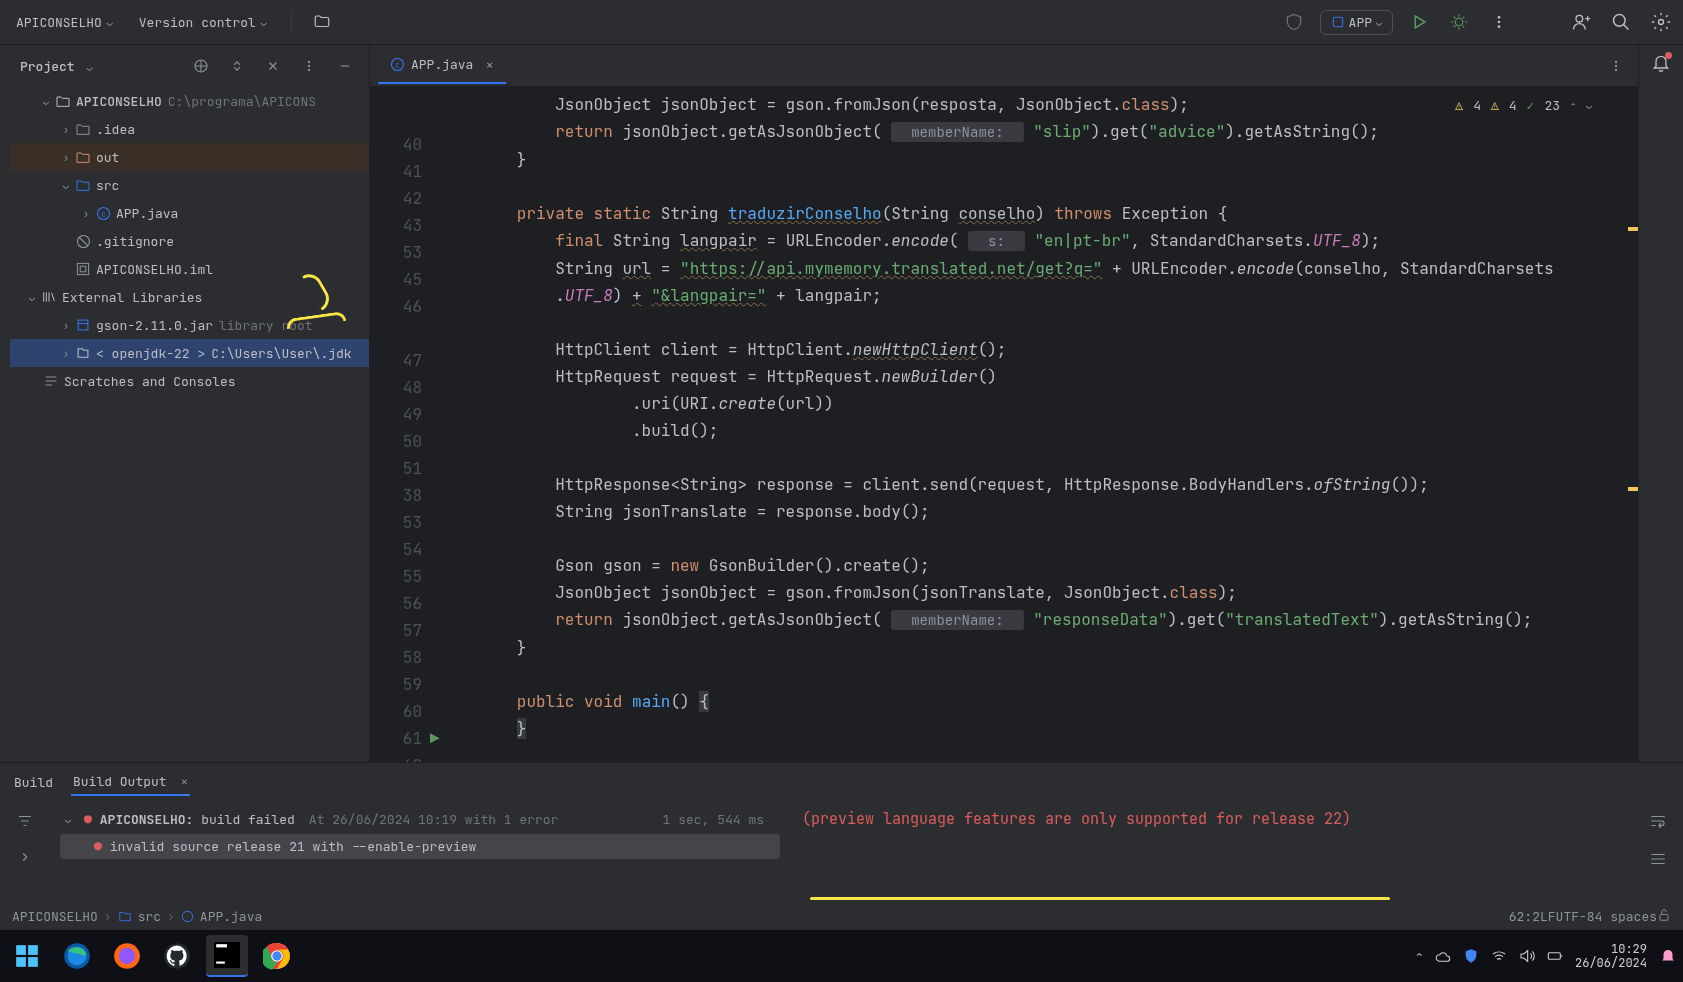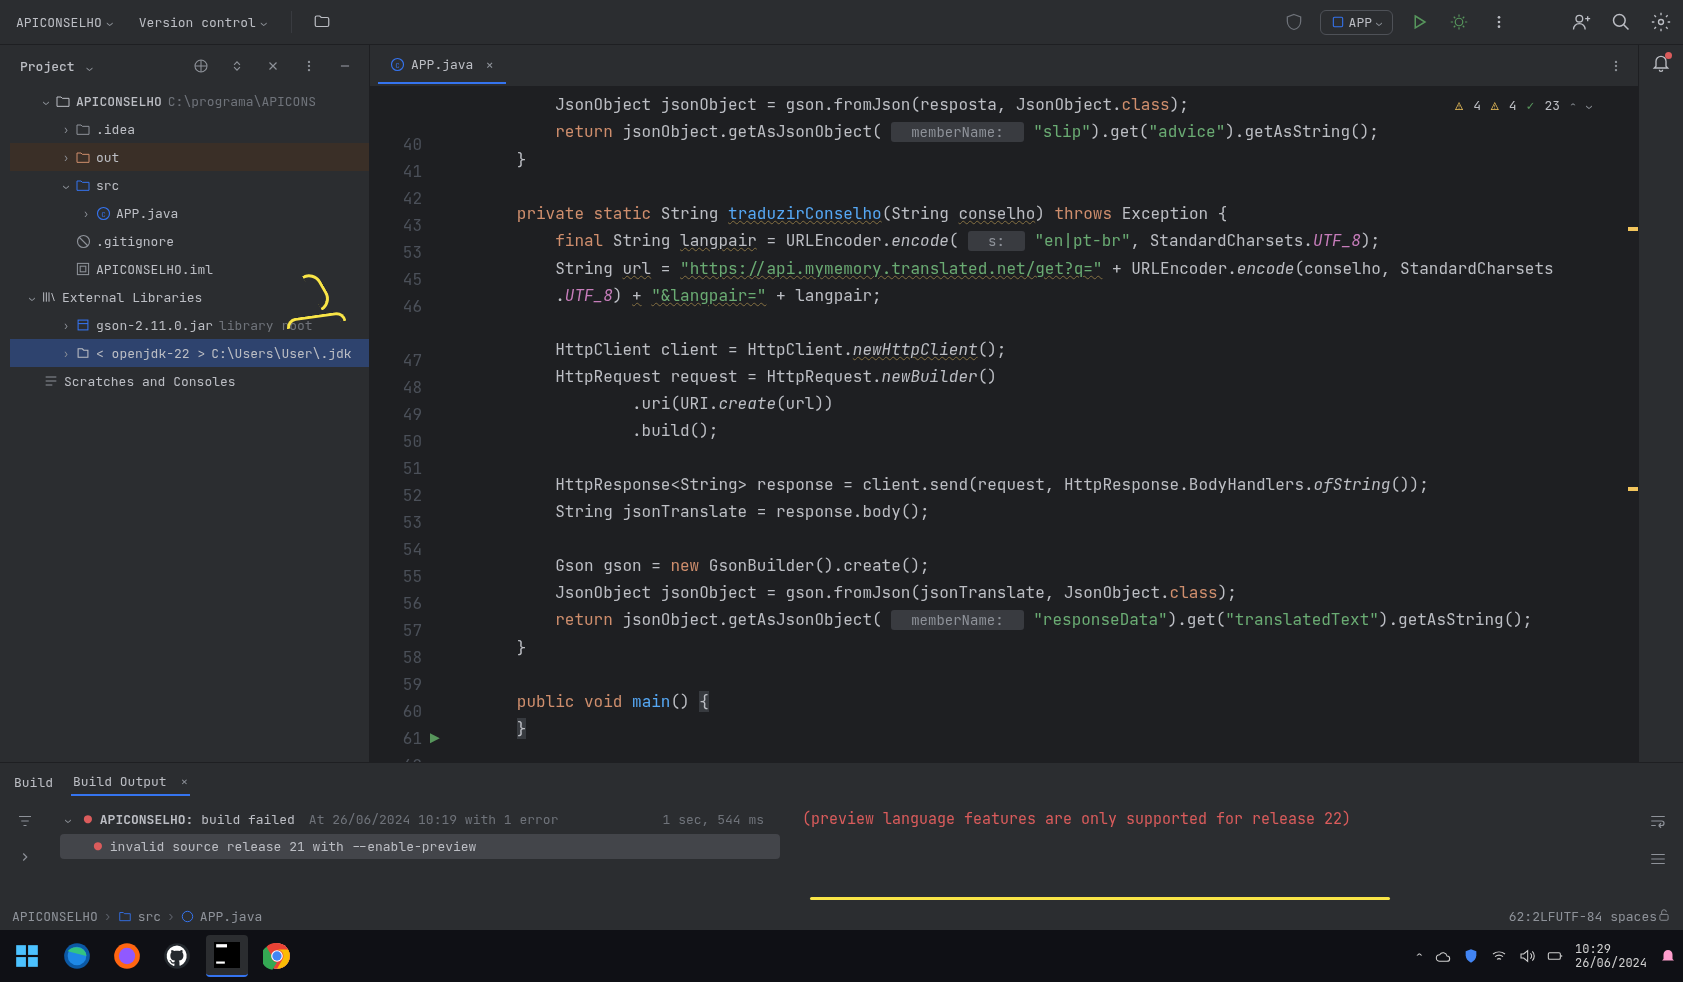--- a/index.html
+++ b/index.html
@@ -97,21 +97,21 @@
 .status-right { margin-left: auto; display: flex; }
 
 
 .right-stripe { width: 45px; background: #2b2d30; display: flex; flex-direction: column; align-items: center; padding-top: 4px; gap: 8px; border-left: 1px solid #1e1f22; }
 .notif-dot { width: 7px; height: 7px; background: #db5c5c; border-radius: 50%; position: absolute; top: 3px; right: 3px; }
 
 
 .taskbar { height: 52px; background: #0f1015; display: flex; align-items: center; padding: 0 6px; gap: 8px; }
 .task-icon { width: 42px; height: 42px; display: flex; align-items: center; justify-content: center; border-radius: 4px; }
 .task-right { margin-left: auto; display: flex; align-items: center; gap: 12px; color: #d0d0d0; font-size: 12px; }
-.clock { text-align: left; line-height: 14px; font-size: 12px; }
+.clock { text-align: right; line-height: 14px; font-size: 12px; }
 
 .yellow-arc1 { position: absolute; width: 40px; height: 14px; background: transparent; border-radius: 30px 30px 0 0; left: 288px; top: 196px; border: 3px solid #f9e547; border-bottom: none; transform: rotate(60deg); z-index: 10; }
 .yellow-arc2 { position: absolute; width: 60px; height: 10px; border-radius: 30px 30px 0 0; left: 276px; top: 228px; border: 3px solid #f9e547; border-bottom: none; transform: rotate(-8deg); z-index: 10; }
 .yellow-underline { position: absolute; bottom: 2px; left: 20px; width: 580px; height: 3px; background: #f9e547; border-radius: 2px; z-index: 10; }
 
 svg { display: block; }
 </style>
 </head>
 <body>
 
@@ -365,21 +365,21 @@
             <div>42</div>
             <div>43</div>
             <div>53</div>
             <div>45</div>
             <div style="height: 54px;">46</div>
             <div>47</div>
             <div>48</div>
             <div>49</div>
             <div>50</div>
             <div>51</div>
-            <div>52</div>
+            <div>38</div>
             <div>53</div>
             <div>54</div>
             <div>55</div>
             <div>56</div>
             <div>57</div>
             <div>58</div>
             <div>59</div>
             <div>60</div>
             <div style="position: relative;">61<span class="run-gutter" style="top: 0px;">▶</span></div>
             <div>62</div>

